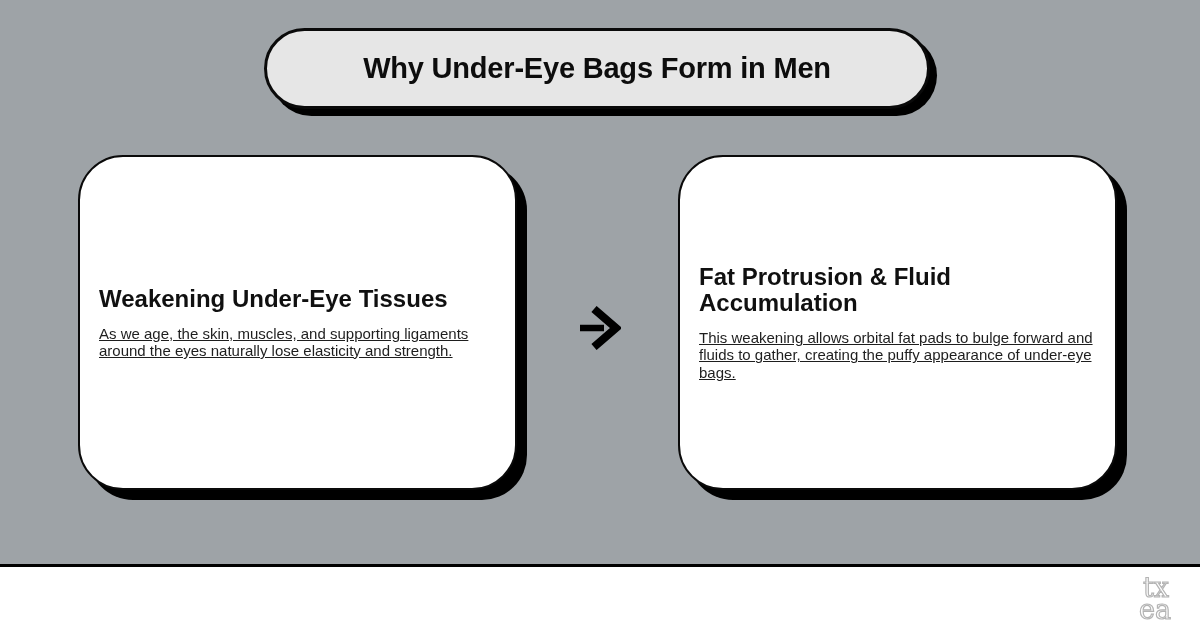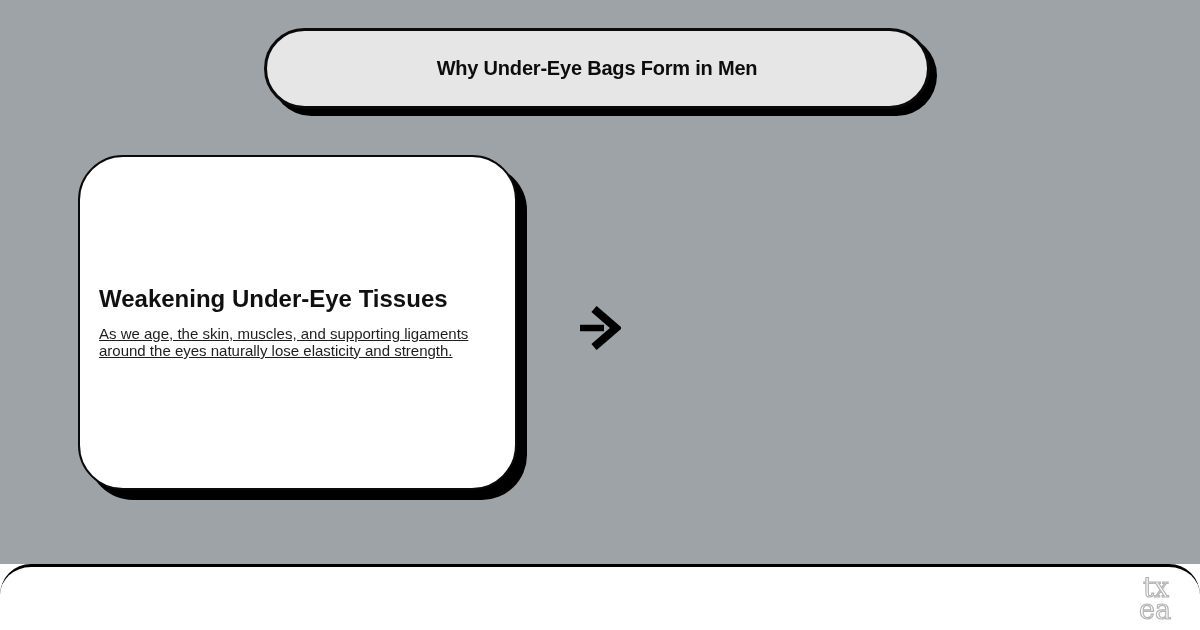--- a/index.html
+++ b/index.html
@@ -30,21 +30,21 @@
     height: 81px;
     background: #e6e6e6;
     border: 3px solid #0a0a0a;
     border-radius: 45px;
     box-shadow: 7px 7px 0 0 #000000;
     display: flex;
     align-items: center;
     justify-content: center;
   }
   .title-pill span {
-    font-size: 20px;
+    font-size: 29px;
     font-weight: bold;
     color: #0d0d0d;
     letter-spacing: -0.2px;
     white-space: nowrap;
   }
   .card {
     position: absolute;
     top: 155px;
     width: 439px;
     height: 335px;
@@ -78,21 +78,20 @@
     top: 306px;
     width: 42px;
     height: 44px;
   }
   .footer {
     position: relative;
     width: 100%;
     height: 66px;
     background: #ffffff;
     border-top: 3px solid #000000;
-    border-radius: 31px;
   }
   .brand-logo {
     position: absolute;
     right: 16px;
     top: 7px;
     width: 50px;
     height: 48px;
   }
   .brand-logo text {
     font-family: "DejaVu Serif", serif;
@@ -116,20 +115,24 @@
     <div class="card card-left">
       <h2>Weakening Under-Eye Tissues</h2>
       <p>As we age, the skin, muscles, and supporting ligaments around the eyes naturally lose elasticity and strength.</p>
     </div>
 
     <svg class="arrow-wrap" viewBox="0 0 42 44" xmlns="http://www.w3.org/2000/svg" aria-hidden="true">
       <line x1="1" y1="22" x2="25" y2="22" stroke="#000000" stroke-width="6.5"></line>
       <polyline points="15,3 37,22 15,41" fill="none" stroke="#000000" stroke-width="8"></polyline>
     </svg>
 
+    <div class="card card-right">
+      <h2>Fat Protrusion &amp; Fluid Accumulation</h2>
+      <p>This weakening allows orbital fat pads to bulge forward and fluids to gather, creating the puffy appearance of under-eye bags.</p>
+    </div>
 
   </div>
 
   <div class="footer">
     <svg class="brand-logo" viewBox="0 0 50 48" xmlns="http://www.w3.org/2000/svg" aria-hidden="true">
       <text x="9" y="23">tx</text>
       <text x="5" y="45">ea</text>
     </svg>
   </div>
 

